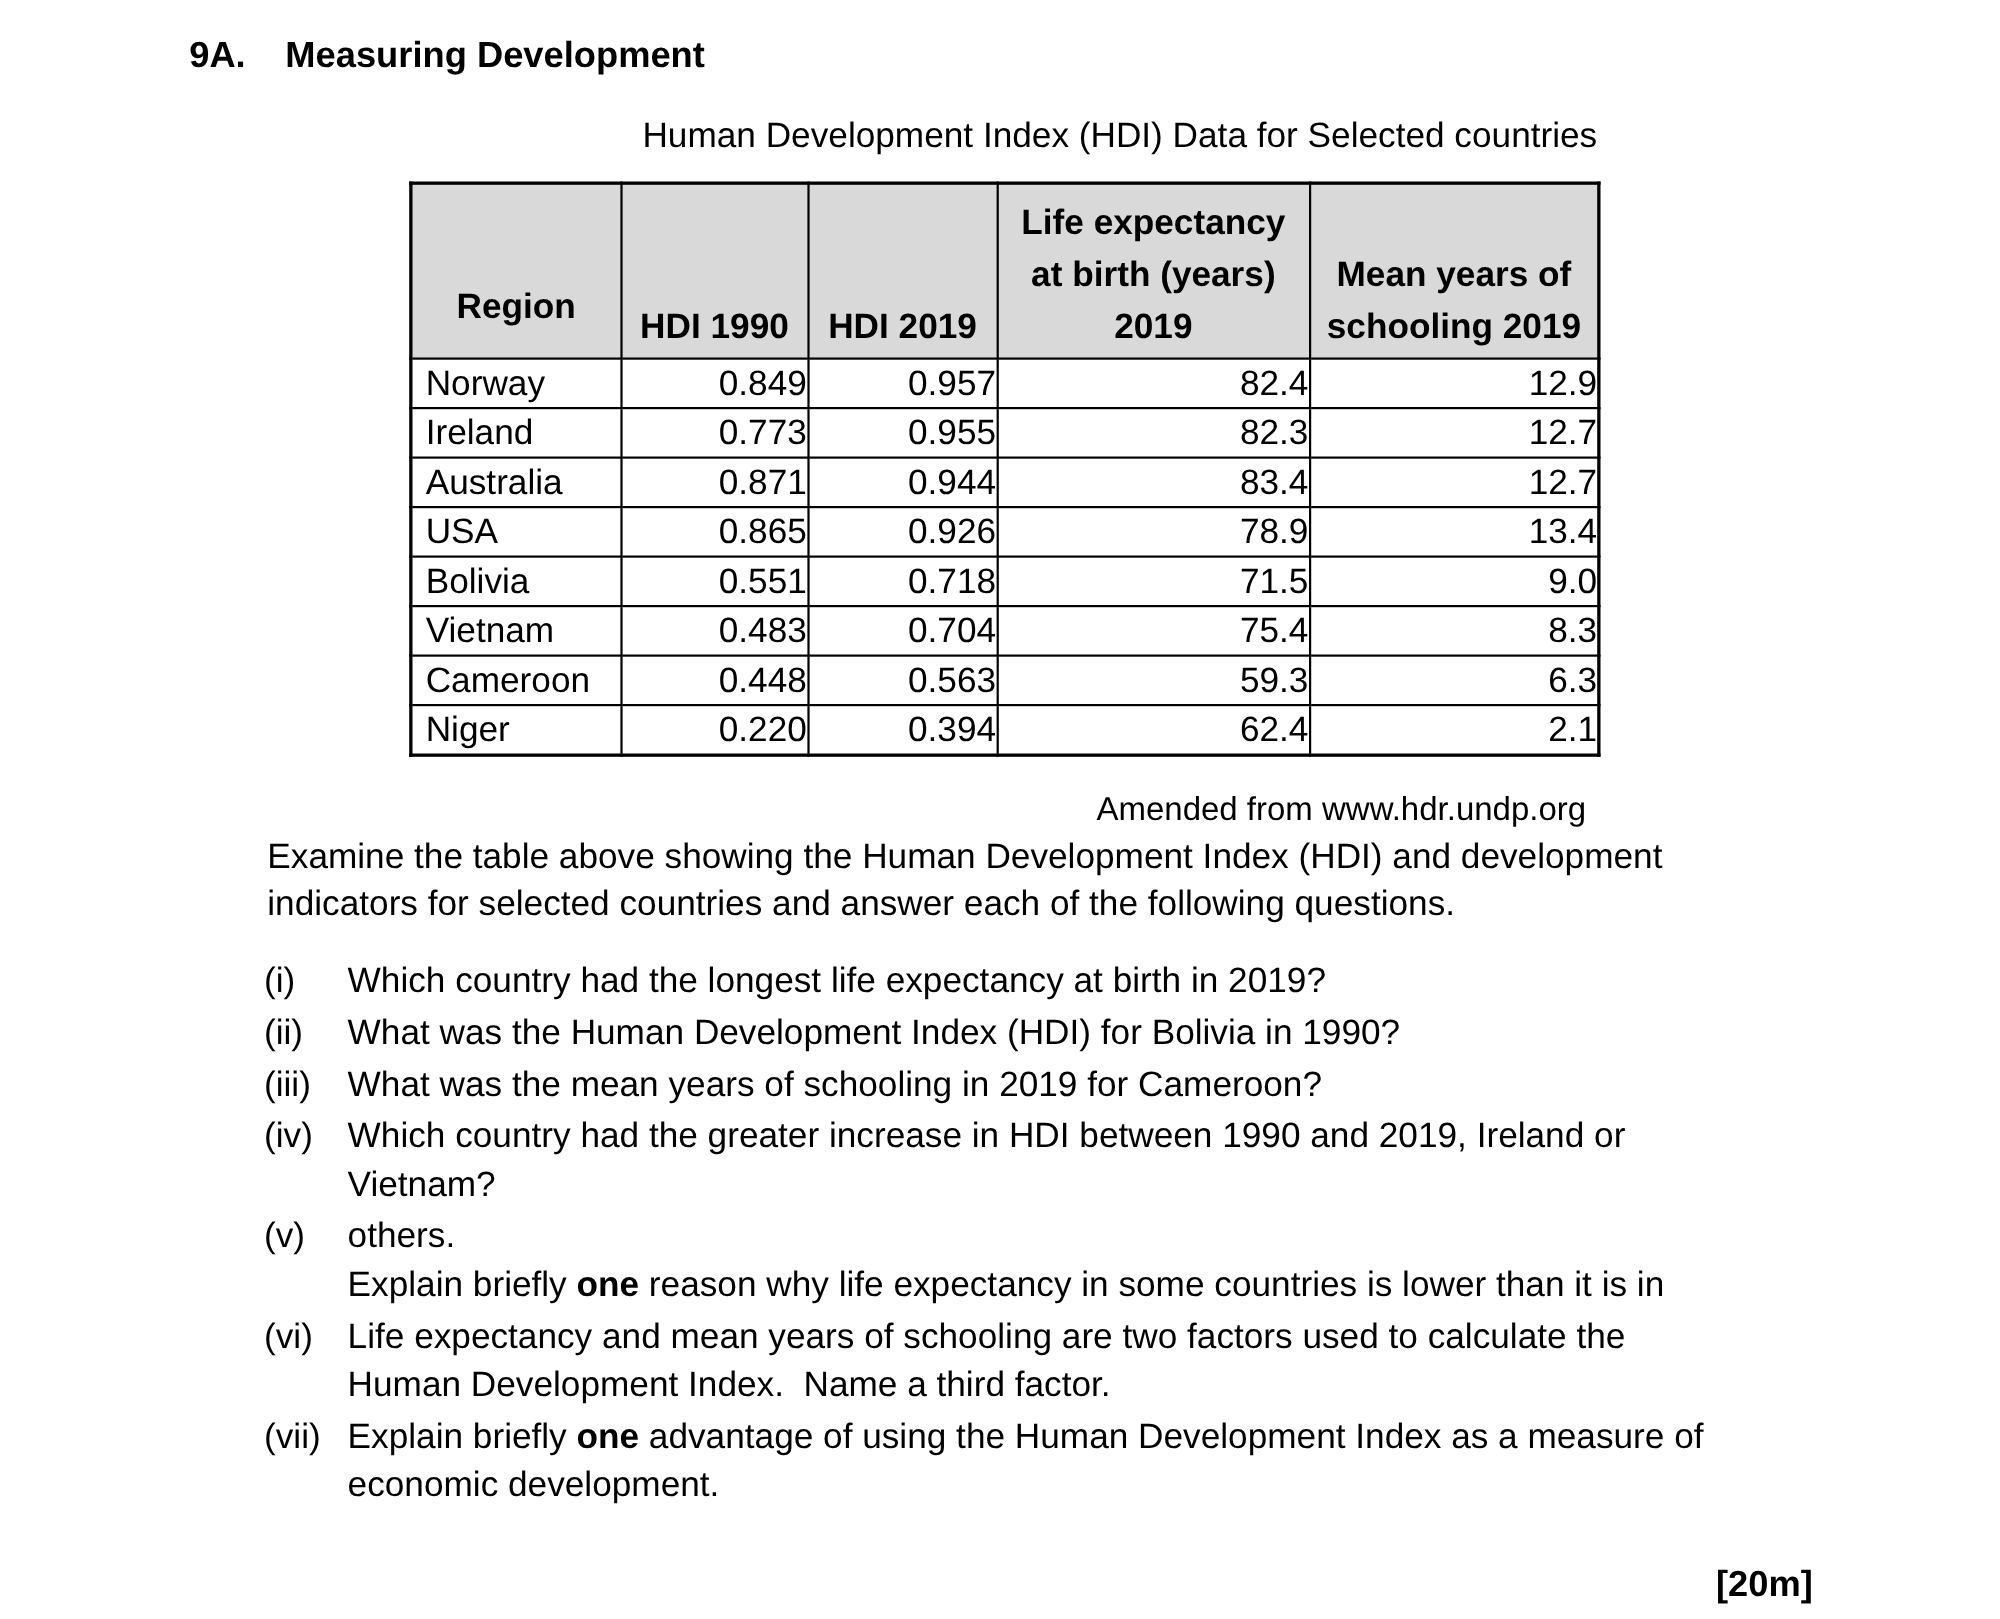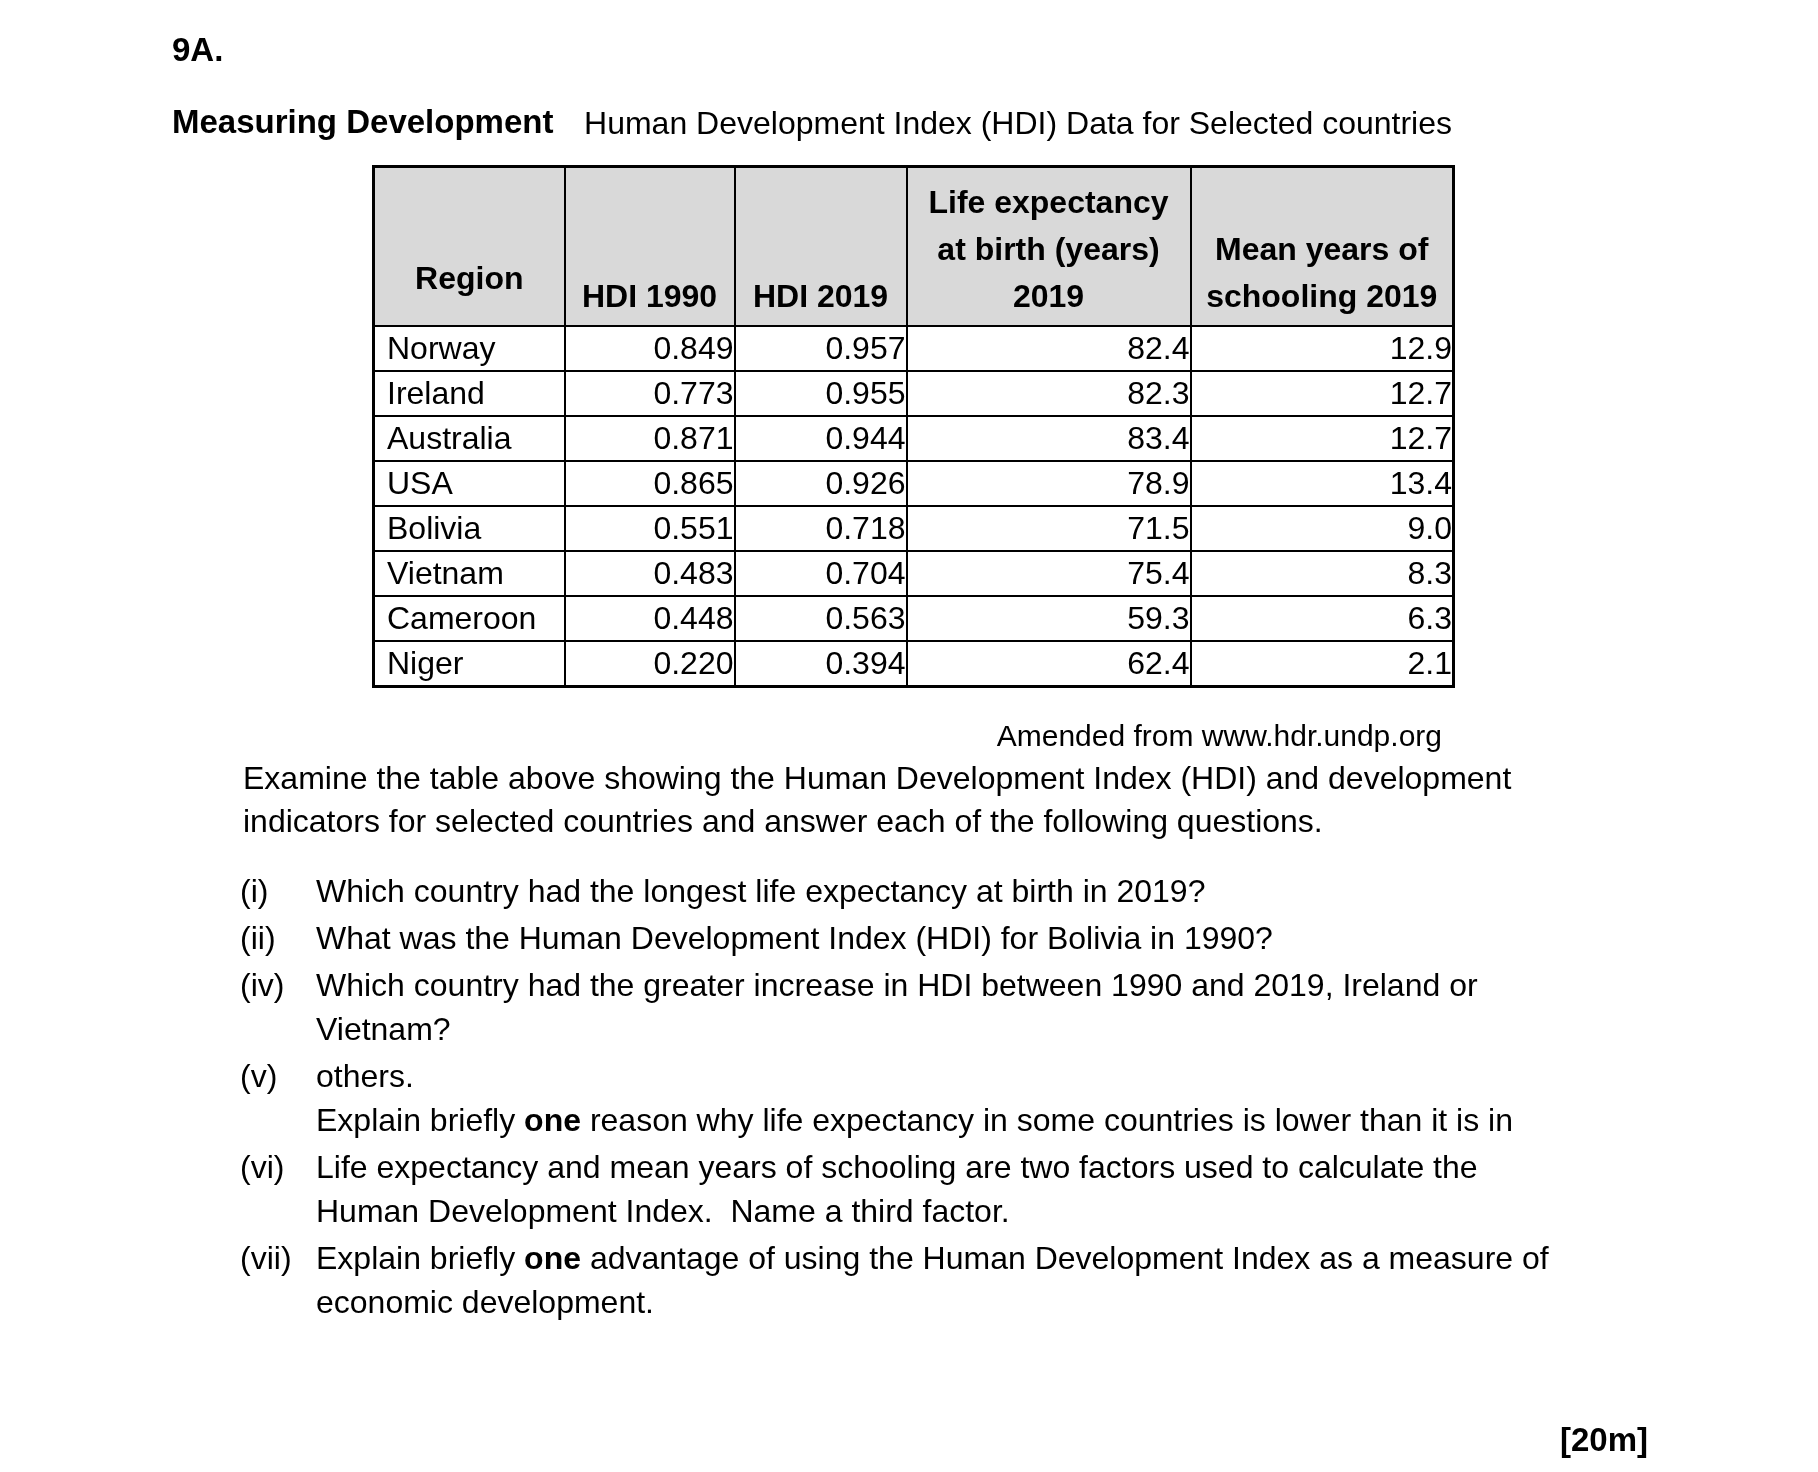--- a/index.html
+++ b/index.html
@@ -17,21 +17,20 @@
   
   .heading {
     position: absolute;
     left: 172px;
     top: 32px;
     display: flex;
     gap: 36px;
     font-weight: bold;
     font-size: 33px;
     line-height: 1.1;
-    flex-direction: column;
   }
 
   
   .table-wrap { position: absolute; left: 372px; top: 102px; width: 1080px; }
   .caption {
     text-align: right;
     font-size: 32px;
     line-height: 42px;
     margin-bottom: 21px;
     white-space: nowrap;
@@ -217,20 +216,26 @@
           <div class="q-line"><span>Which country had the longest life expectancy at birth in 2019?</span></div>
         </div>
       </div>
       <div class="q">
         <span class="q-label">(ii)</span>
         <div class="q-text">
           <div class="q-line"><span>What was the Human Development Index (HDI) for Bolivia in 1990?</span></div>
         </div>
       </div>
       <div class="q">
+        <span class="q-label">(iii)</span>
+        <div class="q-text">
+          <div class="q-line"><span>What was the mean years of schooling in 2019 for Cameroon?</span></div>
+        </div>
+      </div>
+      <div class="q">
         <span class="q-label">(iv)</span>
         <div class="q-text">
           <div class="q-line"><span>Which country had the greater increase in HDI between 1990 and 2019, Ireland or</span></div>
           <div class="q-line"><span>Vietnam?</span></div>
         </div>
       </div>
       <div class="q">
         <span class="q-label">(v)</span>
         <div class="q-text">
           <div class="q-line"><span>others.</span></div>

